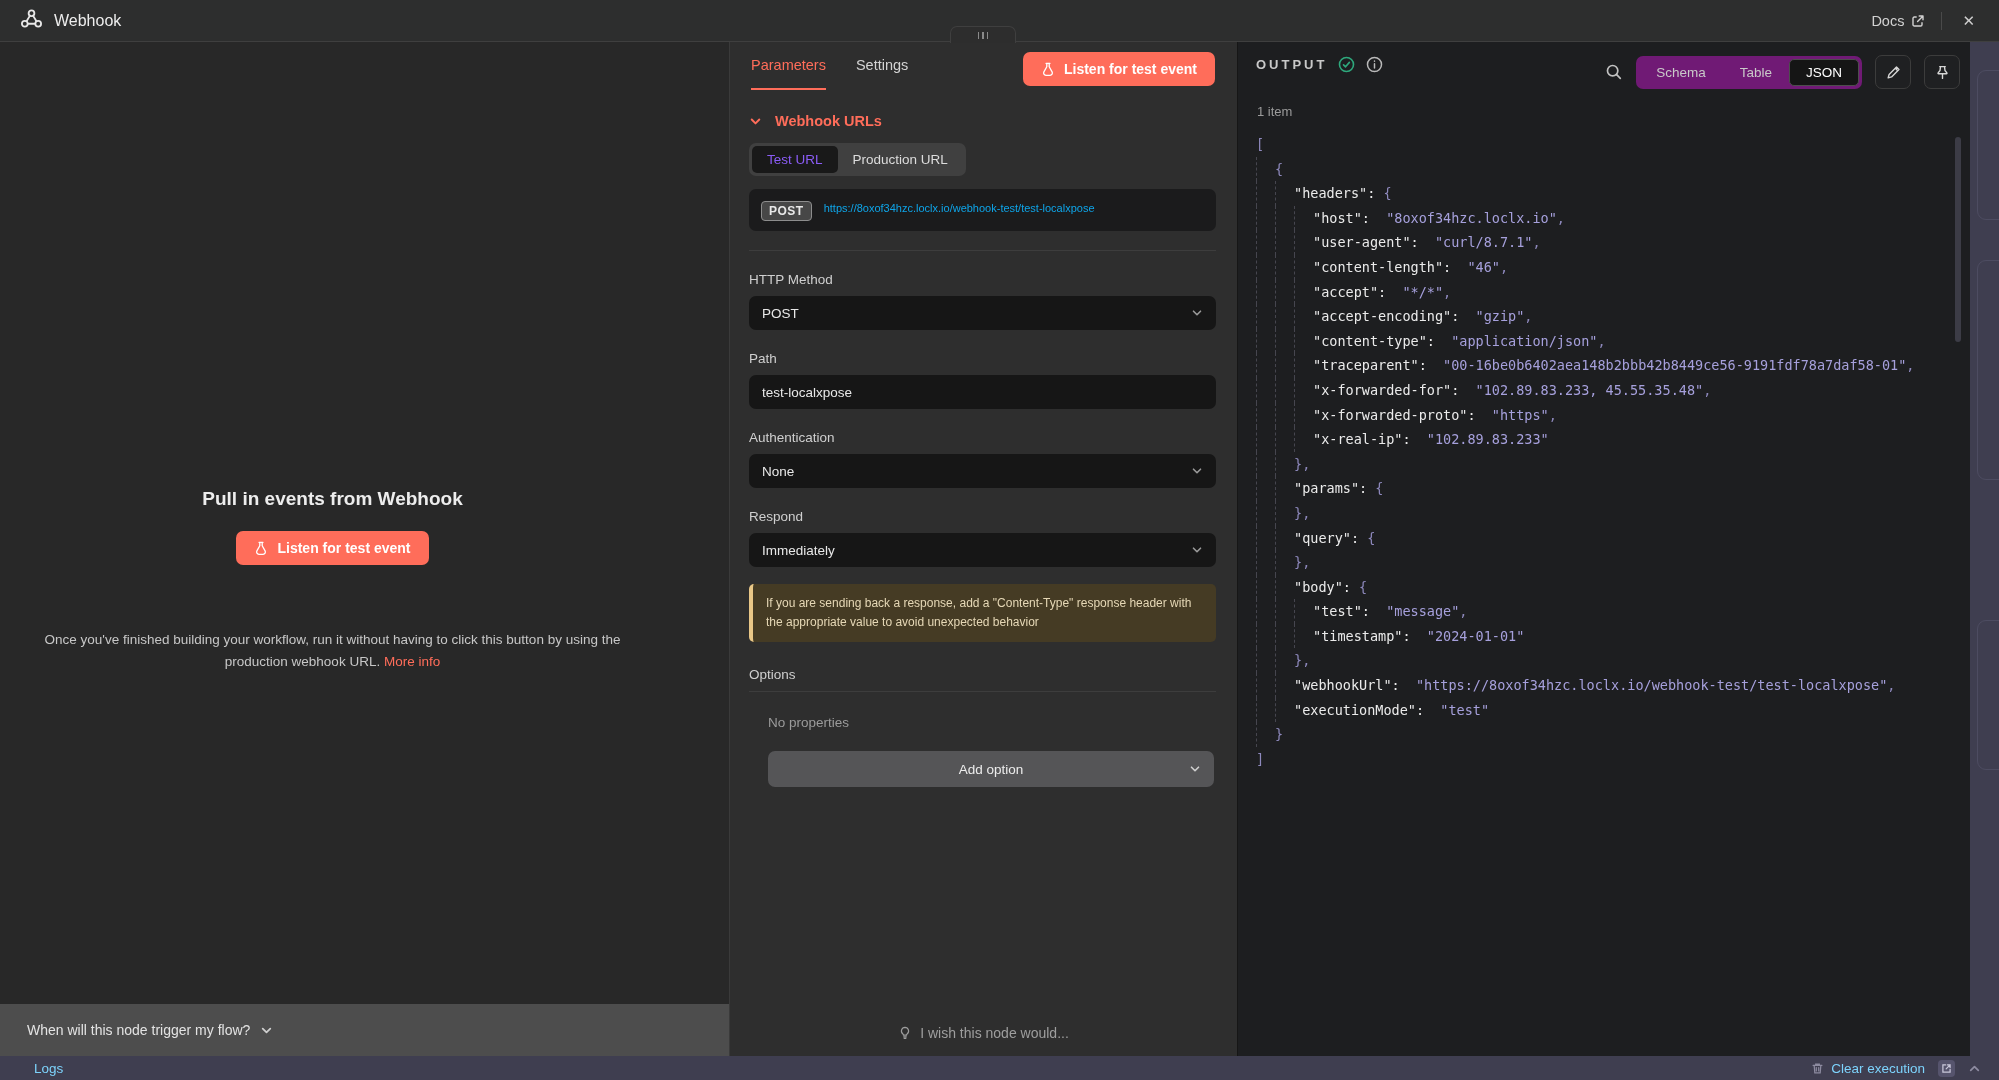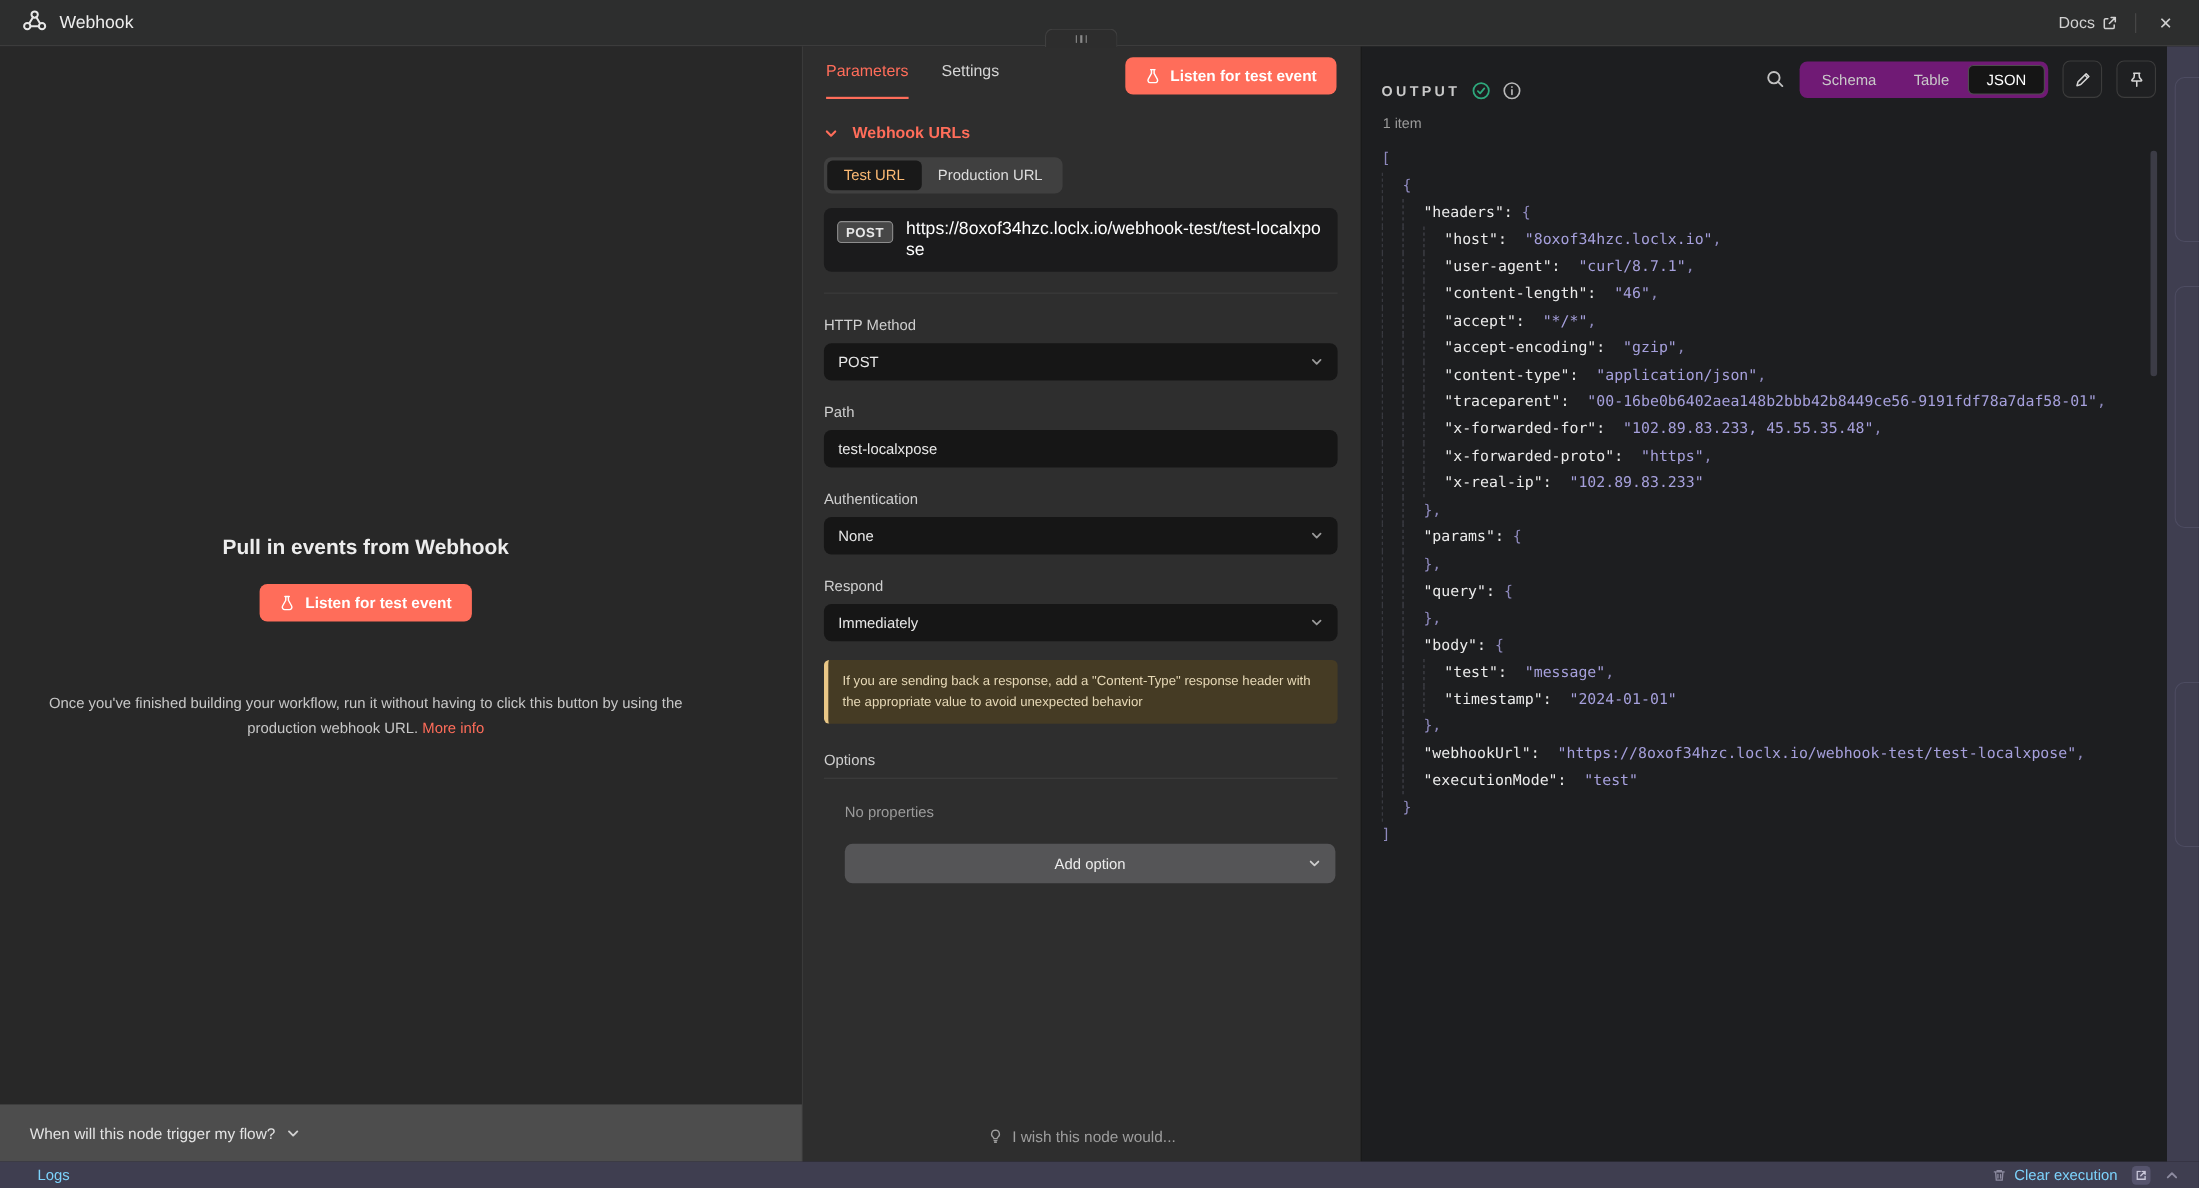--- a/index.html
+++ b/index.html
@@ -54,30 +54,30 @@
   }
   .mtab-row { position:absolute; top:0; left:21px; height:48px; display:flex; gap:30px; }
   .mtab { display:flex; align-items:center; font-size:14.5px; color:#d4d4d4; cursor:pointer; border-bottom:2px solid transparent; }
   .mtab.active { color:#ff6d5a; border-bottom-color:#ff6d5a; font-weight:500; }
   .mid-panel .btn-primary.listen { position:absolute; right:22px; top:10px; }
   .mcontent { position:absolute; left:19px; right:21px; top:48px; }
   .sect-hdr { margin-top:23px; display:flex; align-items:center; gap:13px; cursor:pointer; }
   .sect-hdr .sect-label { color:#ff6d5a; font-size:14.5px; font-weight:600; }
   .seg-group { margin-top:14px; display:inline-flex; background:#404040; border-radius:7px; padding:3px; }
   .seg { font-size:13.5px; color:#dcdcdc; padding:6px 15px; border-radius:5px; cursor:pointer; }
-  .seg.active { background:#191919; color:#fdba74; }
+  .seg.active { background:#191919; color:#8b5cf6; }
   .url-box {
     margin-top:13px; background:#1b1b1c; border-radius:7px; padding:10px 12px;
     display:flex; align-items:flex-start; gap:12px; cursor:pointer;
   }
   .method-badge {
     flex:0 0 auto; margin-top:2px; font-size:12px; font-weight:700; letter-spacing:.5px; color:#e8e8e8;
     background:#474747; border:1px solid #8d8d8d; border-radius:4px; padding:2px 7px;
   }
-  .url-text { font-size:16px; color:#ffffff; line-height:19px; word-break:break-all; }
+  .url-text { font-size:11px; color:#0ea5e9; line-height:19px; word-break:break-all; }
   .h-div { margin-top:19px; border-top:1px solid #3d3d3d; }
   .field { margin-top:21px; }
   .flabel { font-size:13.5px; color:#cfcfcf; margin-bottom:9px; }
   .fcontrol {
     height:34px; background:#161616; border-radius:7px; display:flex; align-items:center;
     padding:0 13px; cursor:pointer;
   }
   .fcontrol .fvalue { font-size:13.5px; color:#e8e8e8; }
   .fcontrol svg { margin-left:auto; }
   .notice {
@@ -92,21 +92,21 @@
     background:#555557; border:none; border-radius:7px; color:#ececec; font-size:13.5px;
     font-family:inherit; position:relative; cursor:pointer;
   }
   .add-option svg { position:absolute; right:13px; top:12px; }
   .wish-row {
     position:absolute; left:0; right:0; bottom:15px; display:flex; justify-content:center;
     align-items:center; gap:8px; color:#9e9e9e; font-size:14px; cursor:pointer;
   }
   
   .out-panel { position:absolute; left:1238px; top:42px; width:732px; height:1014px; background:#1d1e20; }
-  .out-hdr { position:absolute; top:14px; left:18px; display:flex; align-items:center; gap:11px;margin-top:18px; }
+  .out-hdr { position:absolute; top:14px; left:18px; display:flex; align-items:center; gap:11px; }
   .out-title { font-size:13px; font-weight:700; letter-spacing:3px; color:#c9c9c9; }
   .out-tools { position:absolute; top:13px; right:10px; display:flex; align-items:center; gap:13px; }
   .icon-btn { background:none; border:none; cursor:pointer; display:flex; align-items:center; padding:0; }
   .view-seg { display:inline-flex; background:#701a75; border-radius:7px; padding:3px; }
   .view-seg .seg { color:#c9c9c9; padding:6px 17px; }
   .view-seg .seg.active { background:#151515; border:1px solid #4d4d4d; color:#fff; padding:5px 16px; }
   .sq-btn {
     width:36px; height:34px; background:#1f2022; border:1px solid #3c3c3c; border-radius:7px;
     display:flex; align-items:center; justify-content:center; cursor:pointer;
   }

